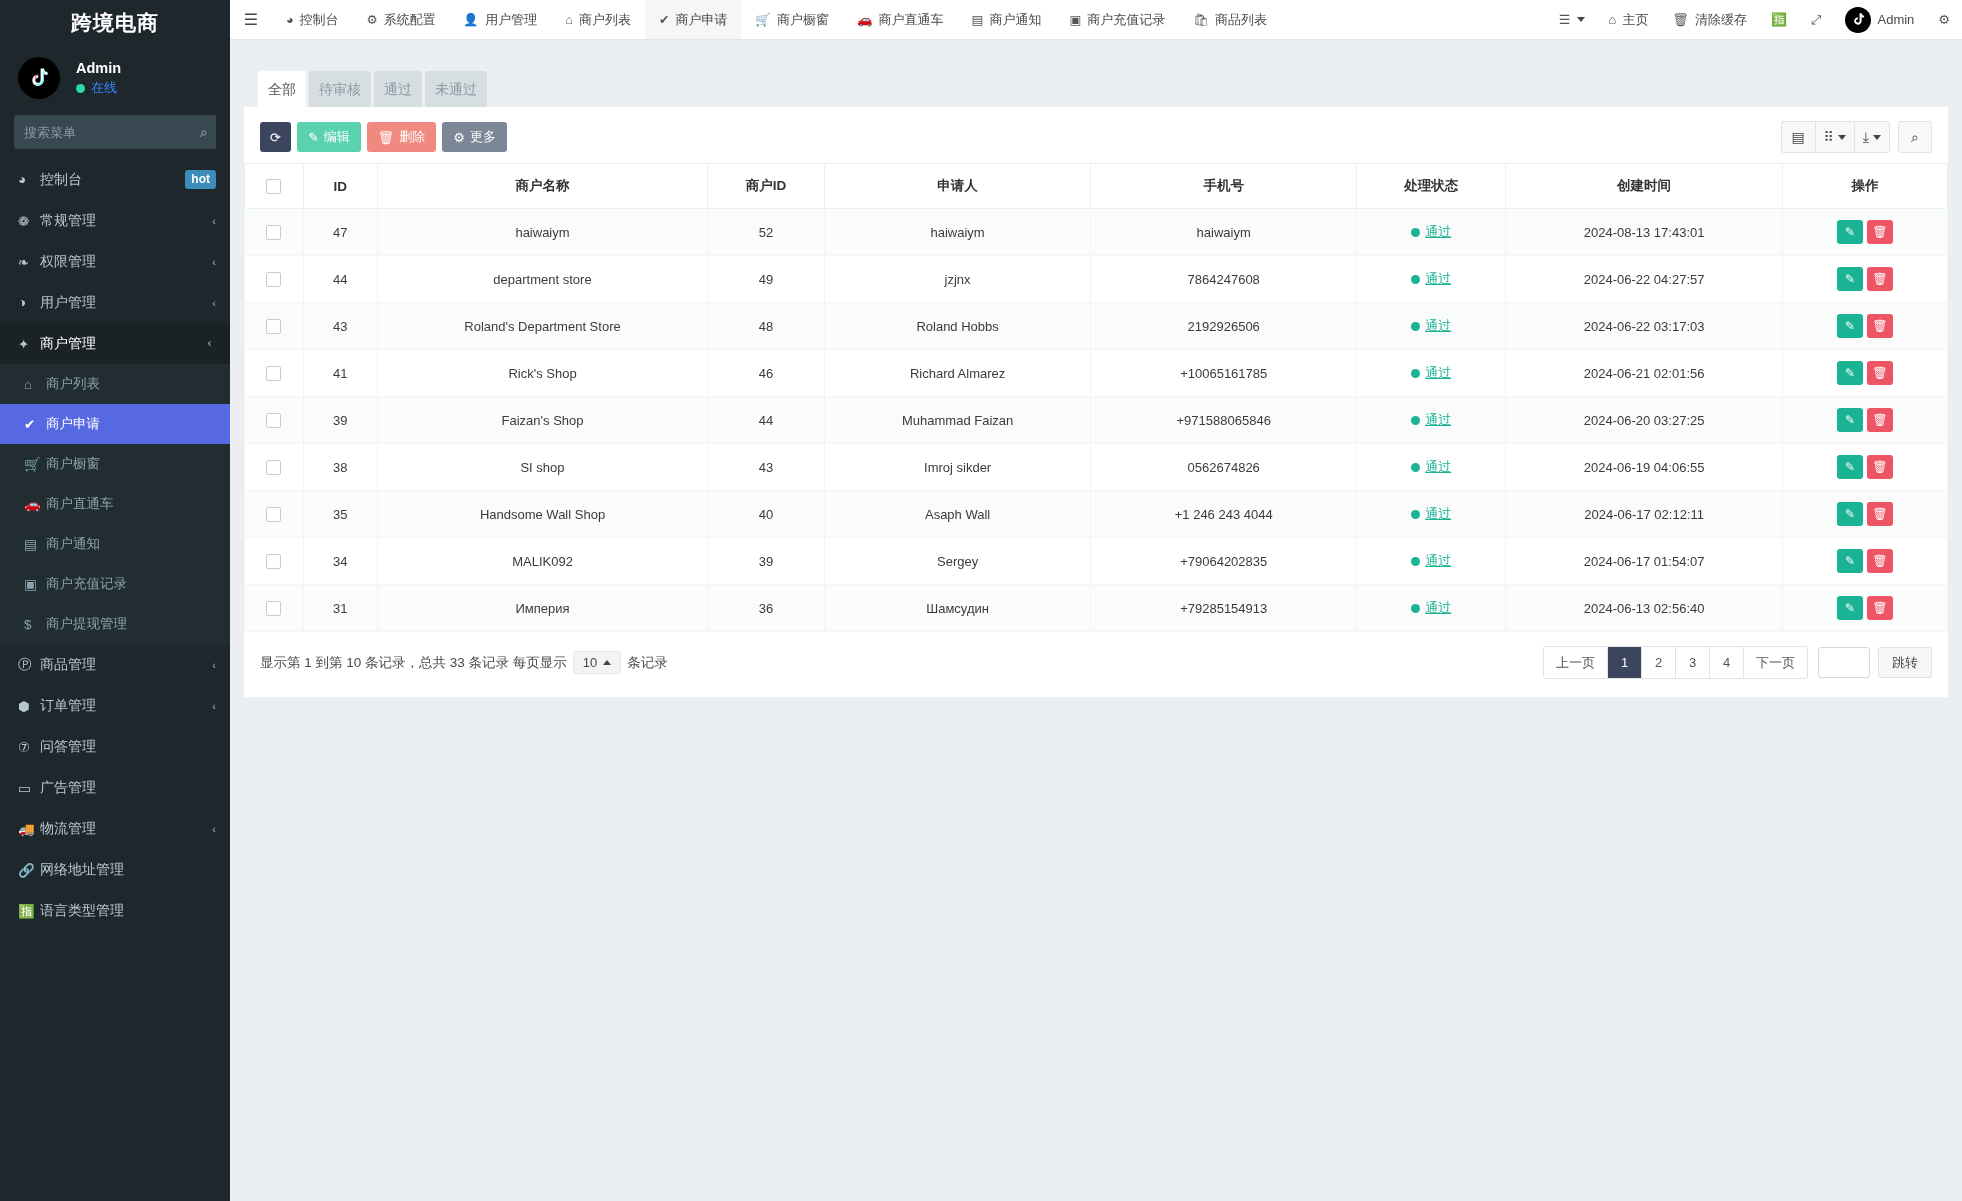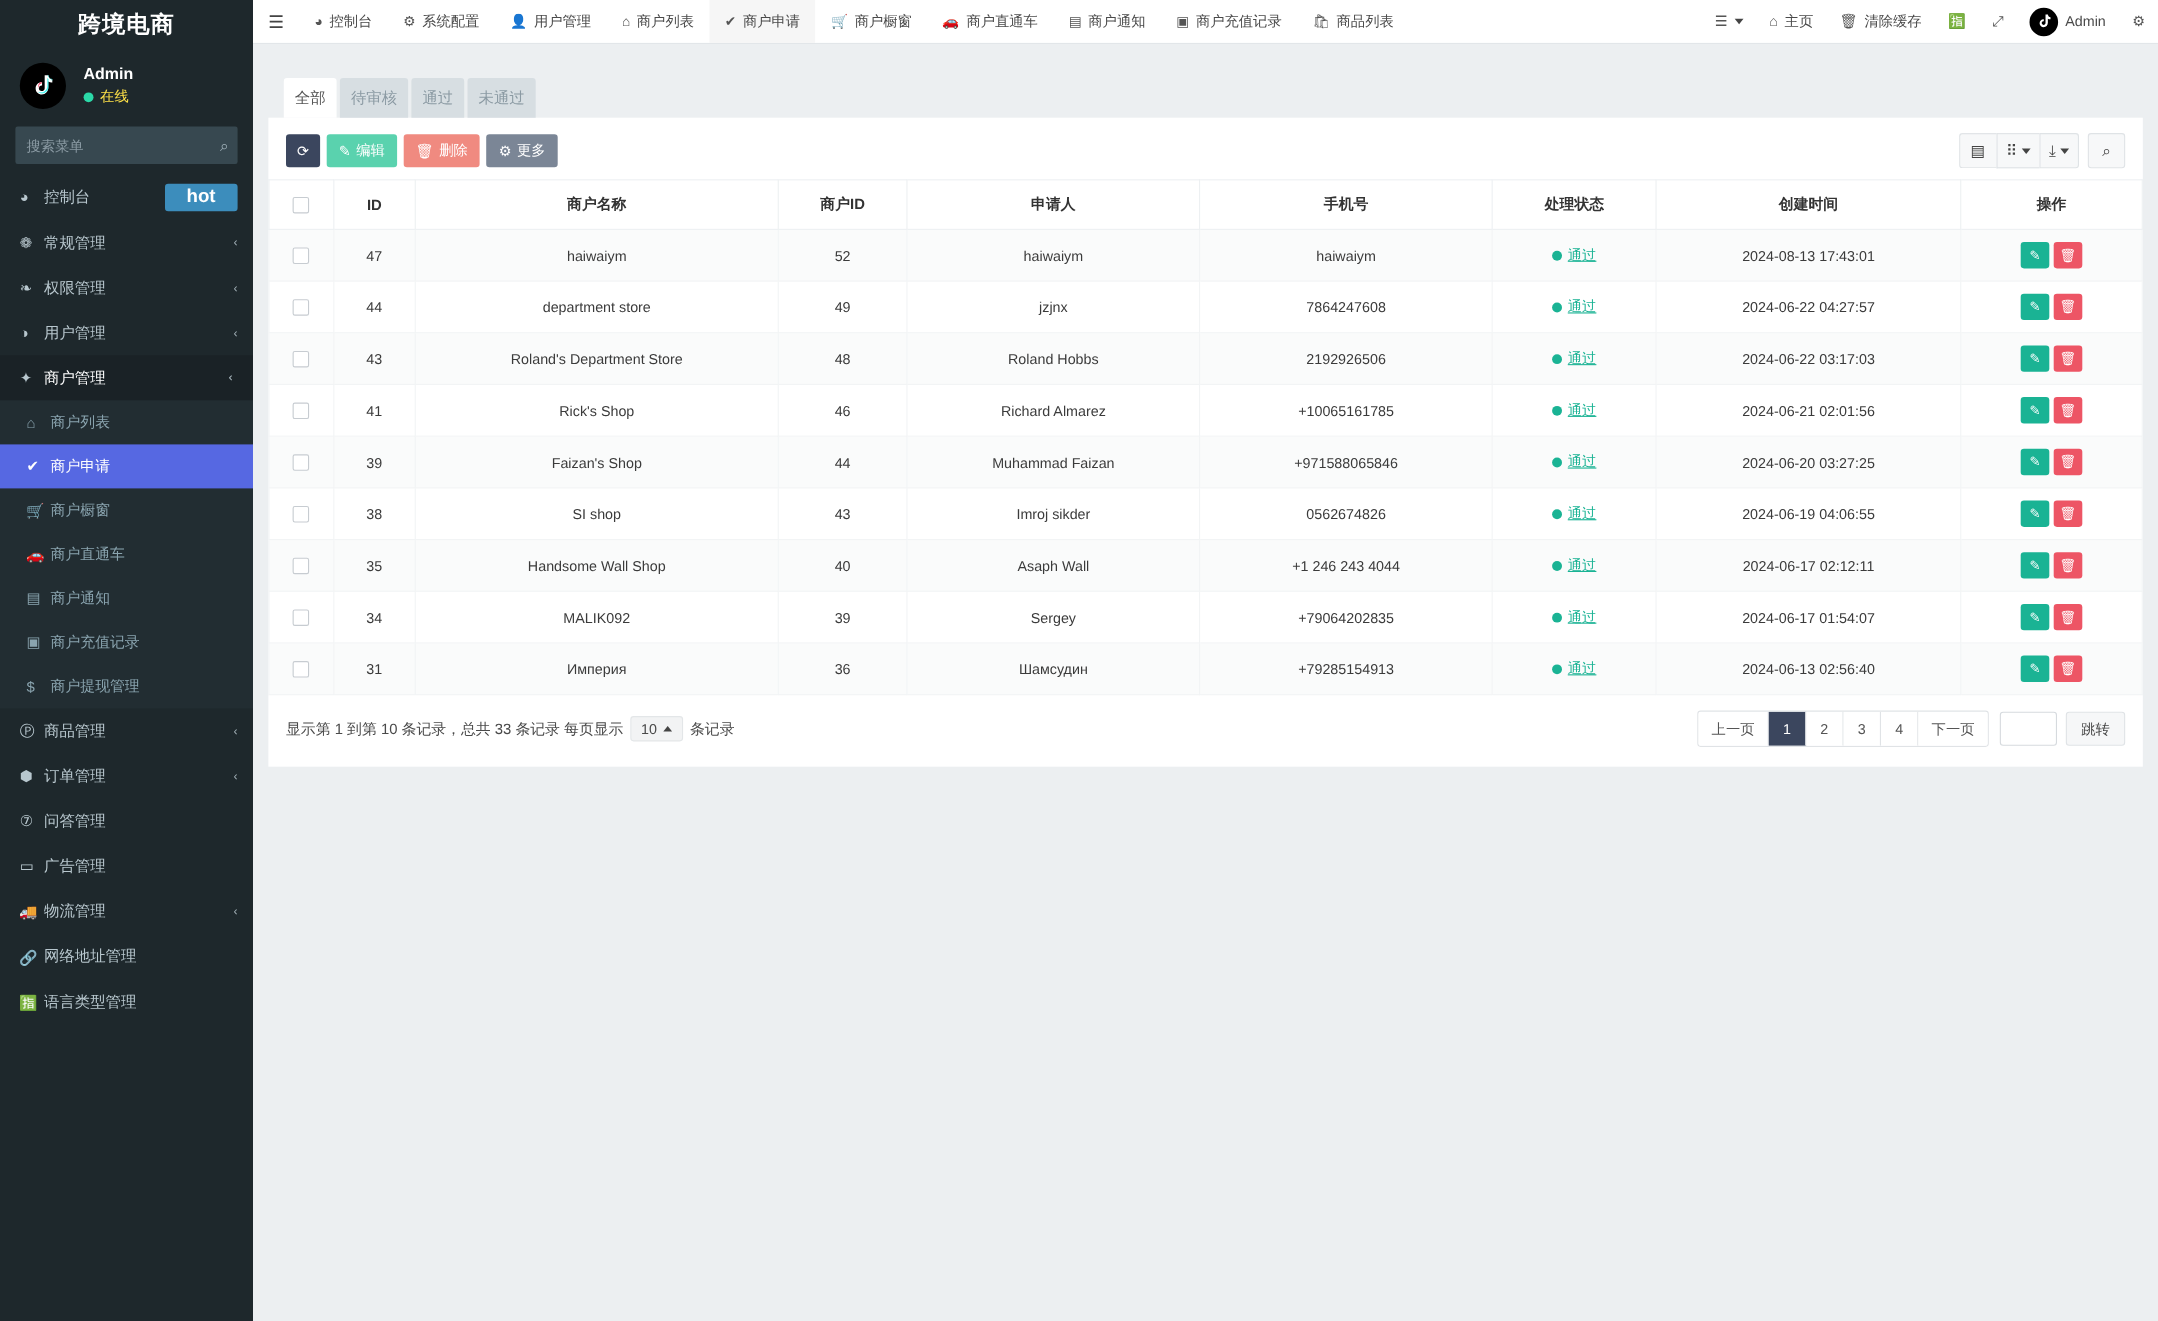--- a/index.html
+++ b/index.html
@@ -35,21 +35,21 @@
   .avatar {
     width: 42px; height: 42px; border-radius: 50%;
     background: #000;
     position: relative; flex: 0 0 42px;
     display: flex; align-items: center; justify-content: center;
     overflow: hidden;
   }
   .avatar svg { display:block; }
   .user-info { margin-left: 16px; line-height: 1.45; }
   .user-name { color: #fff; font-size: 14.5px; font-weight: bold; }
-  .user-status { font-size: 13px; color: #fde047; display:flex; align-items:center; gap:6px; }
+  .user-status { font-size: 13px; color: #3b82f6; display:flex; align-items:center; gap:6px; }
   .dot-online { width: 9px; height: 9px; border-radius: 50%; background: #2bd9a8; display:inline-block; }
 
   .search-box {
     margin: 4px 14px 10px 14px;
     height: 34px;
     background: #374850;
     display: flex; align-items: center;
     border-radius: 2px;
     padding: 0 10px;
   }
@@ -76,22 +76,22 @@
   .menu-link .mi {
     width: 22px; flex: 0 0 22px;
     font-size: 13.5px; text-align: left;
     color: #b8c7ce;
     display:inline-flex; align-items:center;
   }
   .menu-link .mlabel { flex: 1; }
   .menu-link .caret { font-size: 11px; color: #b8c7ce; opacity: .85; }
   .menu-link .caret.open { transform: rotate(90deg); display:inline-block; }
   .badge-hot {
-    background: #3c8dbc; color: #fff; font-size: 17px;
-    border-radius: 3px; padding: 2px 20px; font-weight: bold;
+    background: #3c8dbc; color: #fff; font-size: 12px;
+    border-radius: 3px; padding: 2px 6px; font-weight: bold;
     line-height: 1.2;
   }
   .submenu { list-style: none; background: #222d32; }
   .submenu .menu-link { padding-left: 24px; height: 40px; font-size: 13.5px; color: #8aa4af; }
   .submenu .menu-link .mi { color: #8aa4af; }
   .submenu li.active > .menu-link {
     background: #5668e2; color: #fff;
   }
   .submenu li.active > .menu-link .mi { color: #fff; }
   .menu > li.open > .menu-link { background: #1a2226; color: #fff; }

